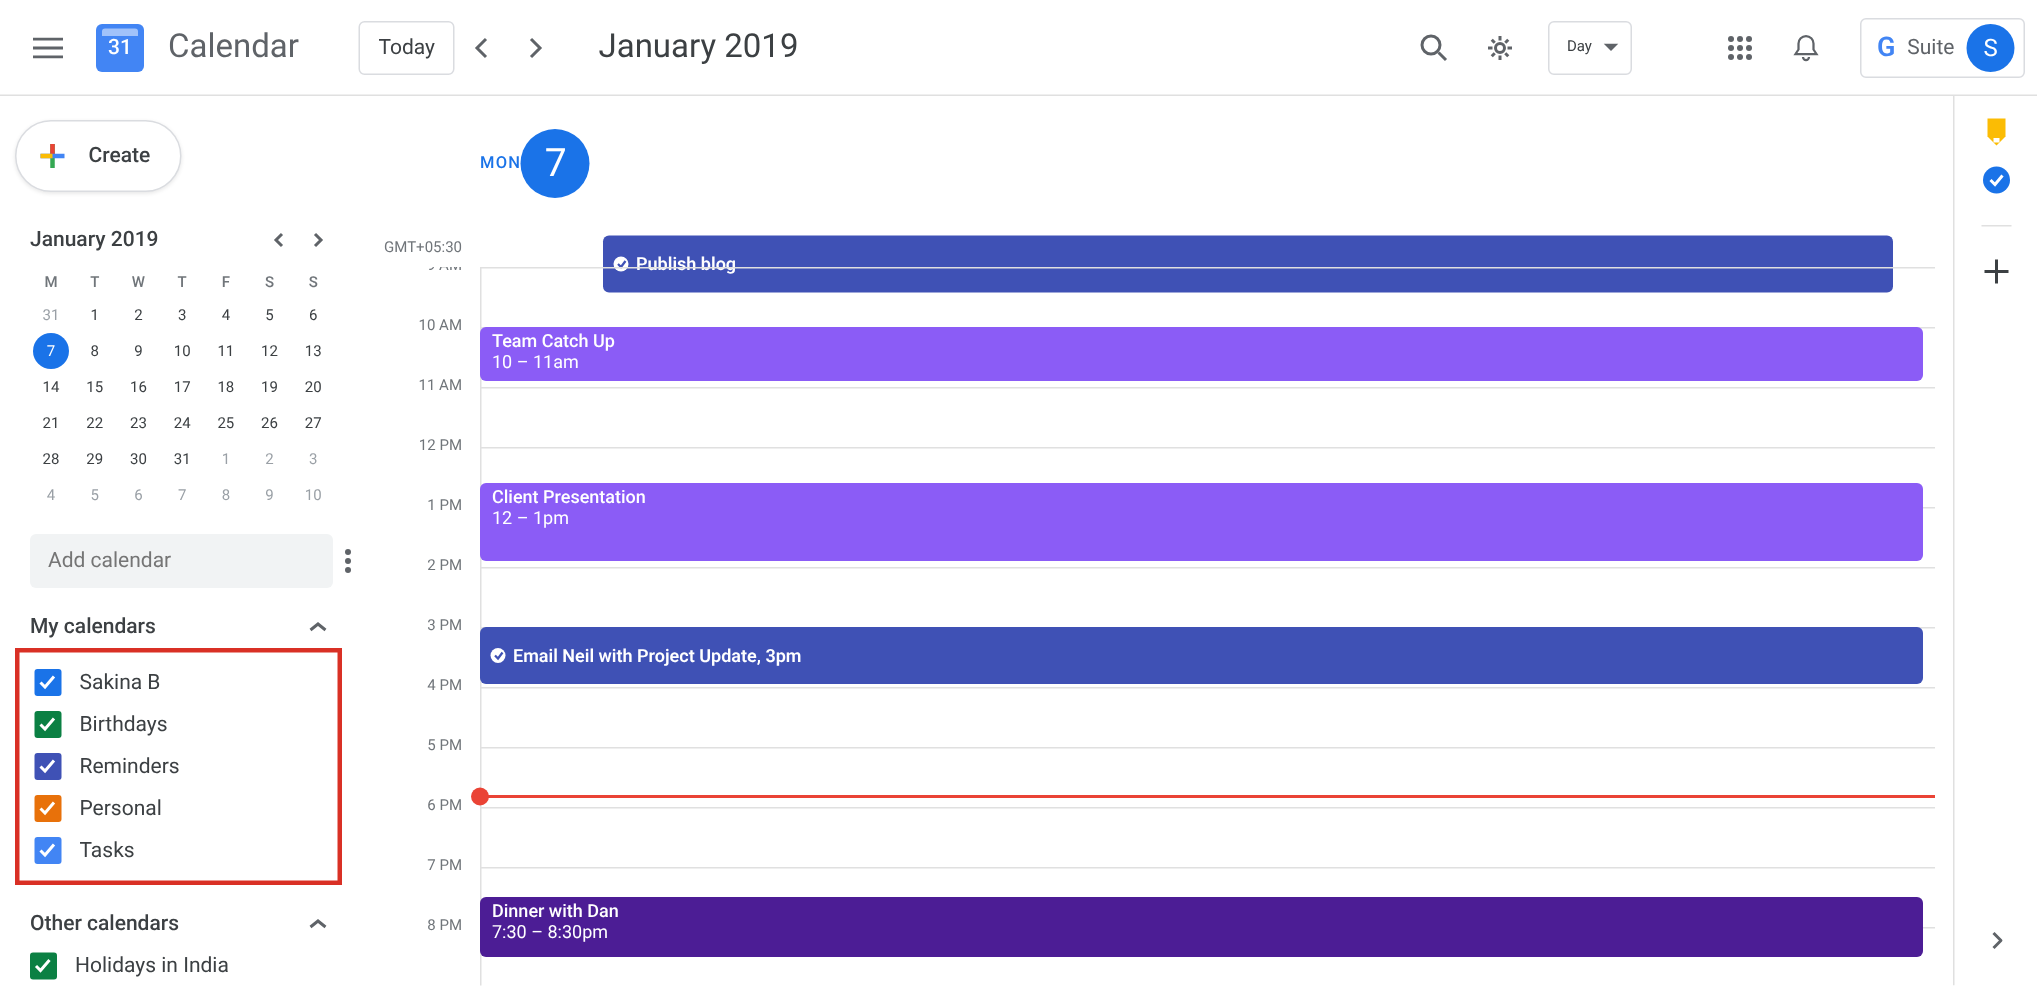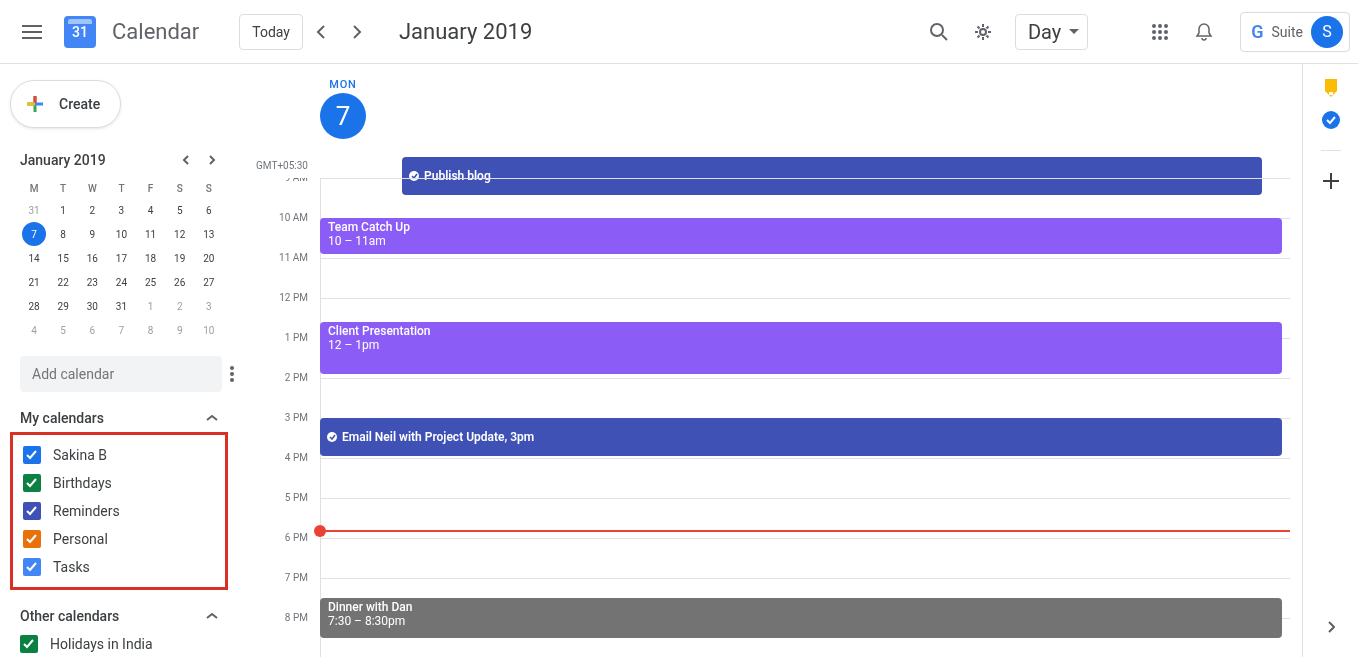--- a/index.html
+++ b/index.html
@@ -11,21 +11,21 @@
 .logo-box { width: 40px; height: 40px; display: flex; align-items: center; justify-content: center; margin-left: 4px; }
 .logo-icon { width: 32px; height: 32px; background: #4285f4; border-radius: 4px; display: flex; align-items: center; justify-content: center; color: #fff; font-size: 14px; font-weight: 500; position: relative; }
 .logo-icon::before { content: ''; position: absolute; top: 3px; left: 4px; right: 4px; height: 5px; background: rgba(255,255,255,0.5); border-radius: 2px 2px 0 0; }
 .app-title { font-size: 22px; color: #5f6368; font-weight: 400; margin-left: 12px; margin-right: 40px; }
 .today-btn { height: 36px; border: 1px solid #dadce0; border-radius: 4px; background: #fff; padding: 0 12px; font-size: 14px; color: #3c4043; cursor: pointer; }
 .nav-arrow { width: 32px; height: 32px; display: flex; align-items: center; justify-content: center; cursor: pointer; border-radius: 50%; margin: 0 2px; }
 .nav-arrow:first-of-type { margin-left: 20px; }
 .month-label { font-size: 22px; color: #3c4043; font-weight: 400; margin-left: 24px; }
 .header-right { margin-left: auto; display: flex; align-items: center; gap: 4px; }
 .icon-btn { width: 40px; height: 40px; display: flex; align-items: center; justify-content: center; cursor: pointer; border-radius: 50%; }
-.view-select { height: 36px; border: 1px solid #dadce0; border-radius: 4px; padding: 0 8px 0 12px; display: flex; align-items: center; gap: 8px; font-size: 20px; color: #3c4043; cursor: pointer; margin: 0 8px; }
+.view-select { height: 36px; border: 1px solid #dadce0; border-radius: 4px; padding: 0 8px 0 12px; display: flex; align-items: center; gap: 8px; font-size: 10px; color: #3c4043; cursor: pointer; margin: 0 8px; }
 .gsuite-box { height: 40px; border: 1px solid #dadce0; border-radius: 4px; display: flex; align-items: center; padding: 0 6px 0 10px; gap: 8px; margin-left: 12px; }
 .gsuite-g { font-size: 18px; font-weight: 600; }
 .gsuite-label { font-size: 14px; color: #5f6368; font-weight: 400; }
 .avatar { width: 32px; height: 32px; border-radius: 50%; background: #1a73e8; color: #fff; display: flex; align-items: center; justify-content: center; font-size: 16px; }
 
 
 .sidebar { position: absolute; top: 64px; left: 0; width: 238px; height: calc(100% - 64px); padding: 16px 0 0 0; overflow-y: auto; }
 .create-btn { height: 48px; border: 1px solid #dadce0; border-radius: 24px; background: #fff; display: flex; align-items: center; padding: 0 20px 0 12px; gap: 12px; margin-left: 10px; box-shadow: 0 1px 3px rgba(0,0,0,0.1); cursor: pointer; font-size: 14px; color: #3c4043; font-weight: 500; }
 .mini-cal { margin-top: 20px; padding: 0 14px 0 20px; }
 .mini-header { display: flex; align-items: center; justify-content: space-between; margin-bottom: 6px; }
@@ -44,33 +44,33 @@
 .cal-section { margin-top: 18px; }
 .section-header { display: flex; align-items: center; justify-content: space-between; padding: 0 20px; font-size: 14px; color: #3c4043; font-weight: 500; cursor: pointer; }
 .cal-list { padding: 6px 20px 6px 20px; }
 .cal-list.highlighted { margin: 6px 10px; padding: 6px 10px; border: 3px solid #d93025; }
 .cal-item { display: flex; align-items: center; height: 28px; gap: 12px; font-size: 14px; color: #3c4043; }
 .cal-check { width: 18px; height: 18px; border-radius: 2px; display: flex; align-items: center; justify-content: center; }
 
 
 .main { position: absolute; top: 64px; left: 238px; right: 56px; bottom: 0; overflow: hidden; }
 .day-header { height: 88px; padding-left: 82px; display: flex; align-items: center; }
-.day-col-head { display: flex; flex-direction: column; align-items: center; }
+.day-col-head { display: flex; flex-direction: row; align-items: center; }
 .day-dow { font-size: 11px; color: #1a73e8; font-weight: 500; letter-spacing: 0.8px; }
 .day-num { width: 46px; height: 46px; border-radius: 50%; background: #1a73e8; color: #fff; display: flex; align-items: center; justify-content: center; font-size: 26px; font-weight: 400; margin-top: 2px; }
 .allday-row { position: absolute; top: 93px; left: 82px; right: 20px; height: 20px; }
 .tz-label { position: absolute; top: 96px; left: 0; width: 74px; text-align: right; font-size: 10px; color: #70757a; padding-right: 4px; }
 .grid { position: absolute; top: 114px; left: 0; right: 0; bottom: 0; overflow-y: auto; }
 .hour-row { height: 40px; position: relative; }
 .hour-label { position: absolute; left: 0; top: -6px; width: 74px; text-align: right; font-size: 10px; color: #70757a; padding-right: 4px; }
 .hour-line { position: absolute; left: 82px; right: 12px; top: 0; border-top: 1px solid #e0e0e0; }
 .axis-line { position: absolute; left: 82px; top: 0; bottom: 0; border-left: 1px solid #e0e0e0; }
 .event { position: absolute; left: 82px; right: 20px; border-radius: 4px; padding: 2px 0 2px 8px; color: #fff; font-size: 12px; cursor: pointer; }
 .event.blue { background: #8b5cf6; }
-.event.orange { background: #737373; }
+.event.orange { background: #4c1d95; }
 .event.task { background: #3f51b5; display: flex; align-items: center; gap: 4px; height: 38px; border-radius: 4px; padding-left: 6px; }
 .event .title { font-weight: 500; }
 .event .time { font-weight: 400; }
 .now-line { position: absolute; left: 78px; right: 12px; height: 2px; background: #ea4335; }
 .now-dot { position: absolute; left: 76px; width: 12px; height: 12px; border-radius: 50%; background: #ea4335; transform: translateY(-5px); }
 
 
 .right-rail { position: absolute; top: 64px; right: 0; width: 56px; bottom: 0; border-left: 1px solid #e0e0e0; display: flex; flex-direction: column; align-items: center; padding-top: 14px; gap: 12px; }
 .rail-icon { width: 20px; height: 20px; display: flex; align-items: center; justify-content: center; cursor: pointer; }
 .rail-sep { width: 20px; border-top: 1px solid #e0e0e0; margin: 8px 0; }

